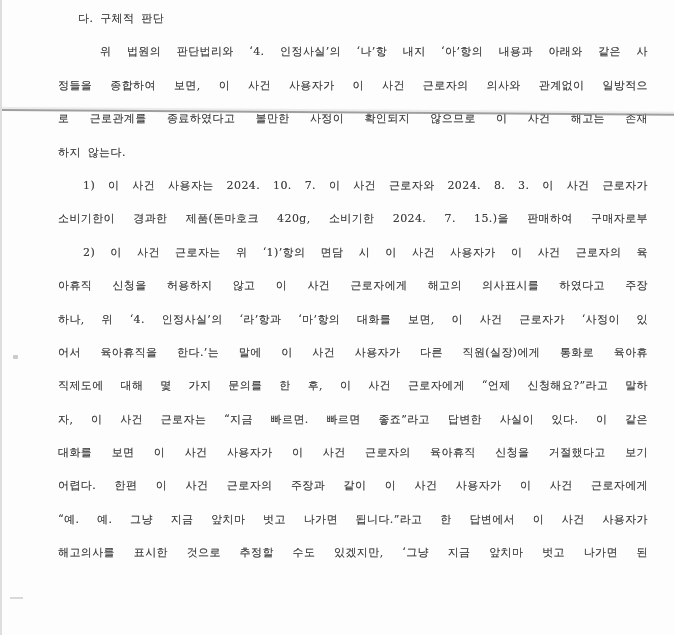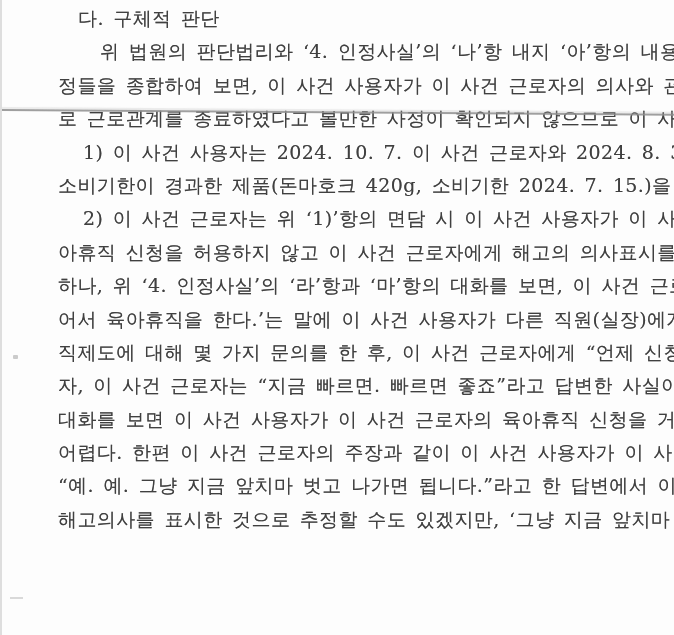--- a/index.html
+++ b/index.html
@@ -16,21 +16,21 @@
   }
   .textblock {
     position: absolute;
     top: 2px;
     left: 56px;
     right: 26px;
   }
   .ln {
     height: 33.4px;
     line-height: 33.4px;
-    font-size: 19px;
+    font-size: 11px;
     letter-spacing: 0.4px;
     word-spacing: 3px;
     white-space: nowrap;
     text-align: justify;
     text-align-last: justify;
     text-shadow: 0 0 0.6px rgba(64,64,64,0.55);
     overflow: visible;
   }
   .ln.end {
     text-align: left;
@@ -74,20 +74,21 @@
 </head>
 <body>
 
 <div class="page">
 
   <div class="textblock">
     <div class="ln head">다. 구체적 판단</div>
     <div class="ln ind-p">위 법원의 판단법리와 ‘4. 인정사실’의 ‘나’항 내지 ‘아’항의 내용과 아래와 같은 사</div>
     <div class="ln">정들을 종합하여 보면, 이 사건 사용자가 이 사건 근로자의 의사와 관계없이 일방적으</div>
     <div class="ln">로 근로관계를 종료하였다고 볼만한 사정이 확인되지 않으므로 이 사건 해고는 존재</div>
+    <div class="ln end">하지 않는다.</div>
     <div class="ln ind-n">1) 이 사건 사용자는 2024. 10. 7. 이 사건 근로자와 2024. 8. 3. 이 사건 근로자가</div>
     <div class="ln">소비기한이 경과한 제품(돈마호크 420g, 소비기한 2024. 7. 15.)을 판매하여 구매자로부</div>
     <div class="ln ind-n">2) 이 사건 근로자는 위 ‘1)’항의 면담 시 이 사건 사용자가 이 사건 근로자의 육</div>
     <div class="ln">아휴직 신청을 허용하지 않고 이 사건 근로자에게 해고의 의사표시를 하였다고 주장</div>
     <div class="ln">하나, 위 ‘4. 인정사실’의 ‘라’항과 ‘마’항의 대화를 보면, 이 사건 근로자가 ‘사정이 있</div>
     <div class="ln">어서 육아휴직을 한다.’는 말에 이 사건 사용자가 다른 직원(실장)에게 통화로 육아휴</div>
     <div class="ln">직제도에 대해 몇 가지 문의를 한 후, 이 사건 근로자에게 “언제 신청해요?”라고 말하</div>
     <div class="ln">자, 이 사건 근로자는 “지금 빠르면. 빠르면 좋죠”라고 답변한 사실이 있다. 이 같은</div>
     <div class="ln">대화를 보면 이 사건 사용자가 이 사건 근로자의 육아휴직 신청을 거절했다고 보기</div>
     <div class="ln">어렵다. 한편 이 사건 근로자의 주장과 같이 이 사건 사용자가 이 사건 근로자에게</div>

